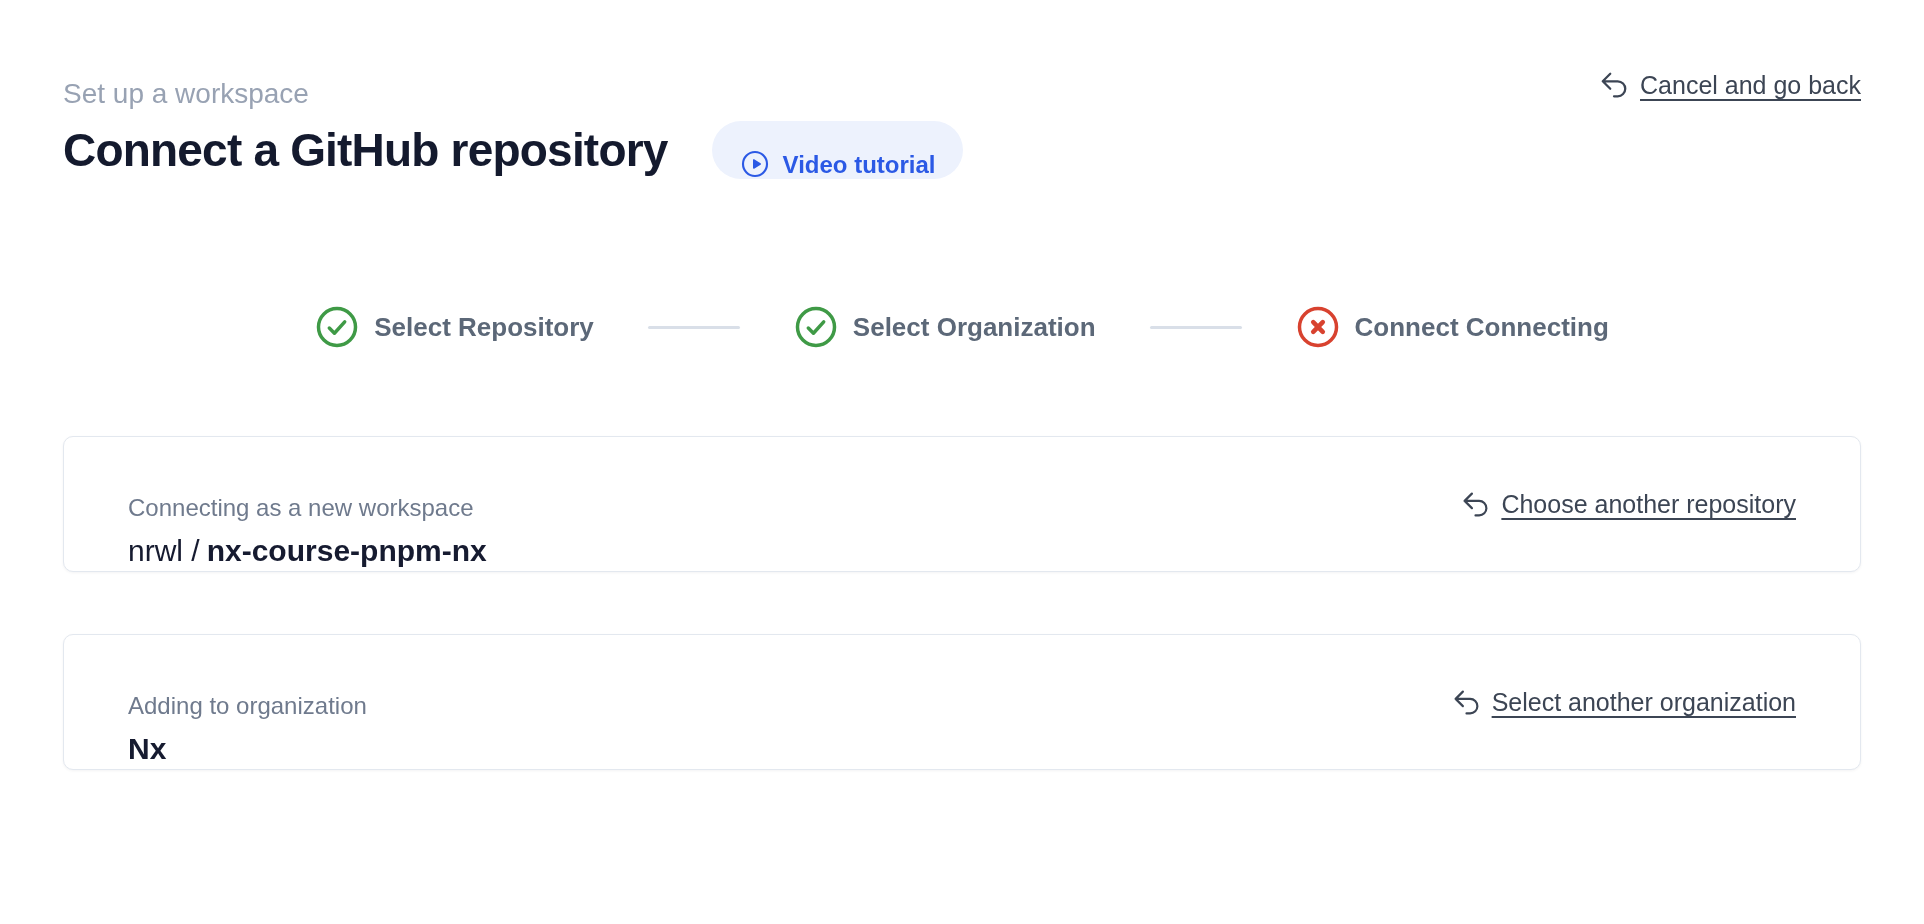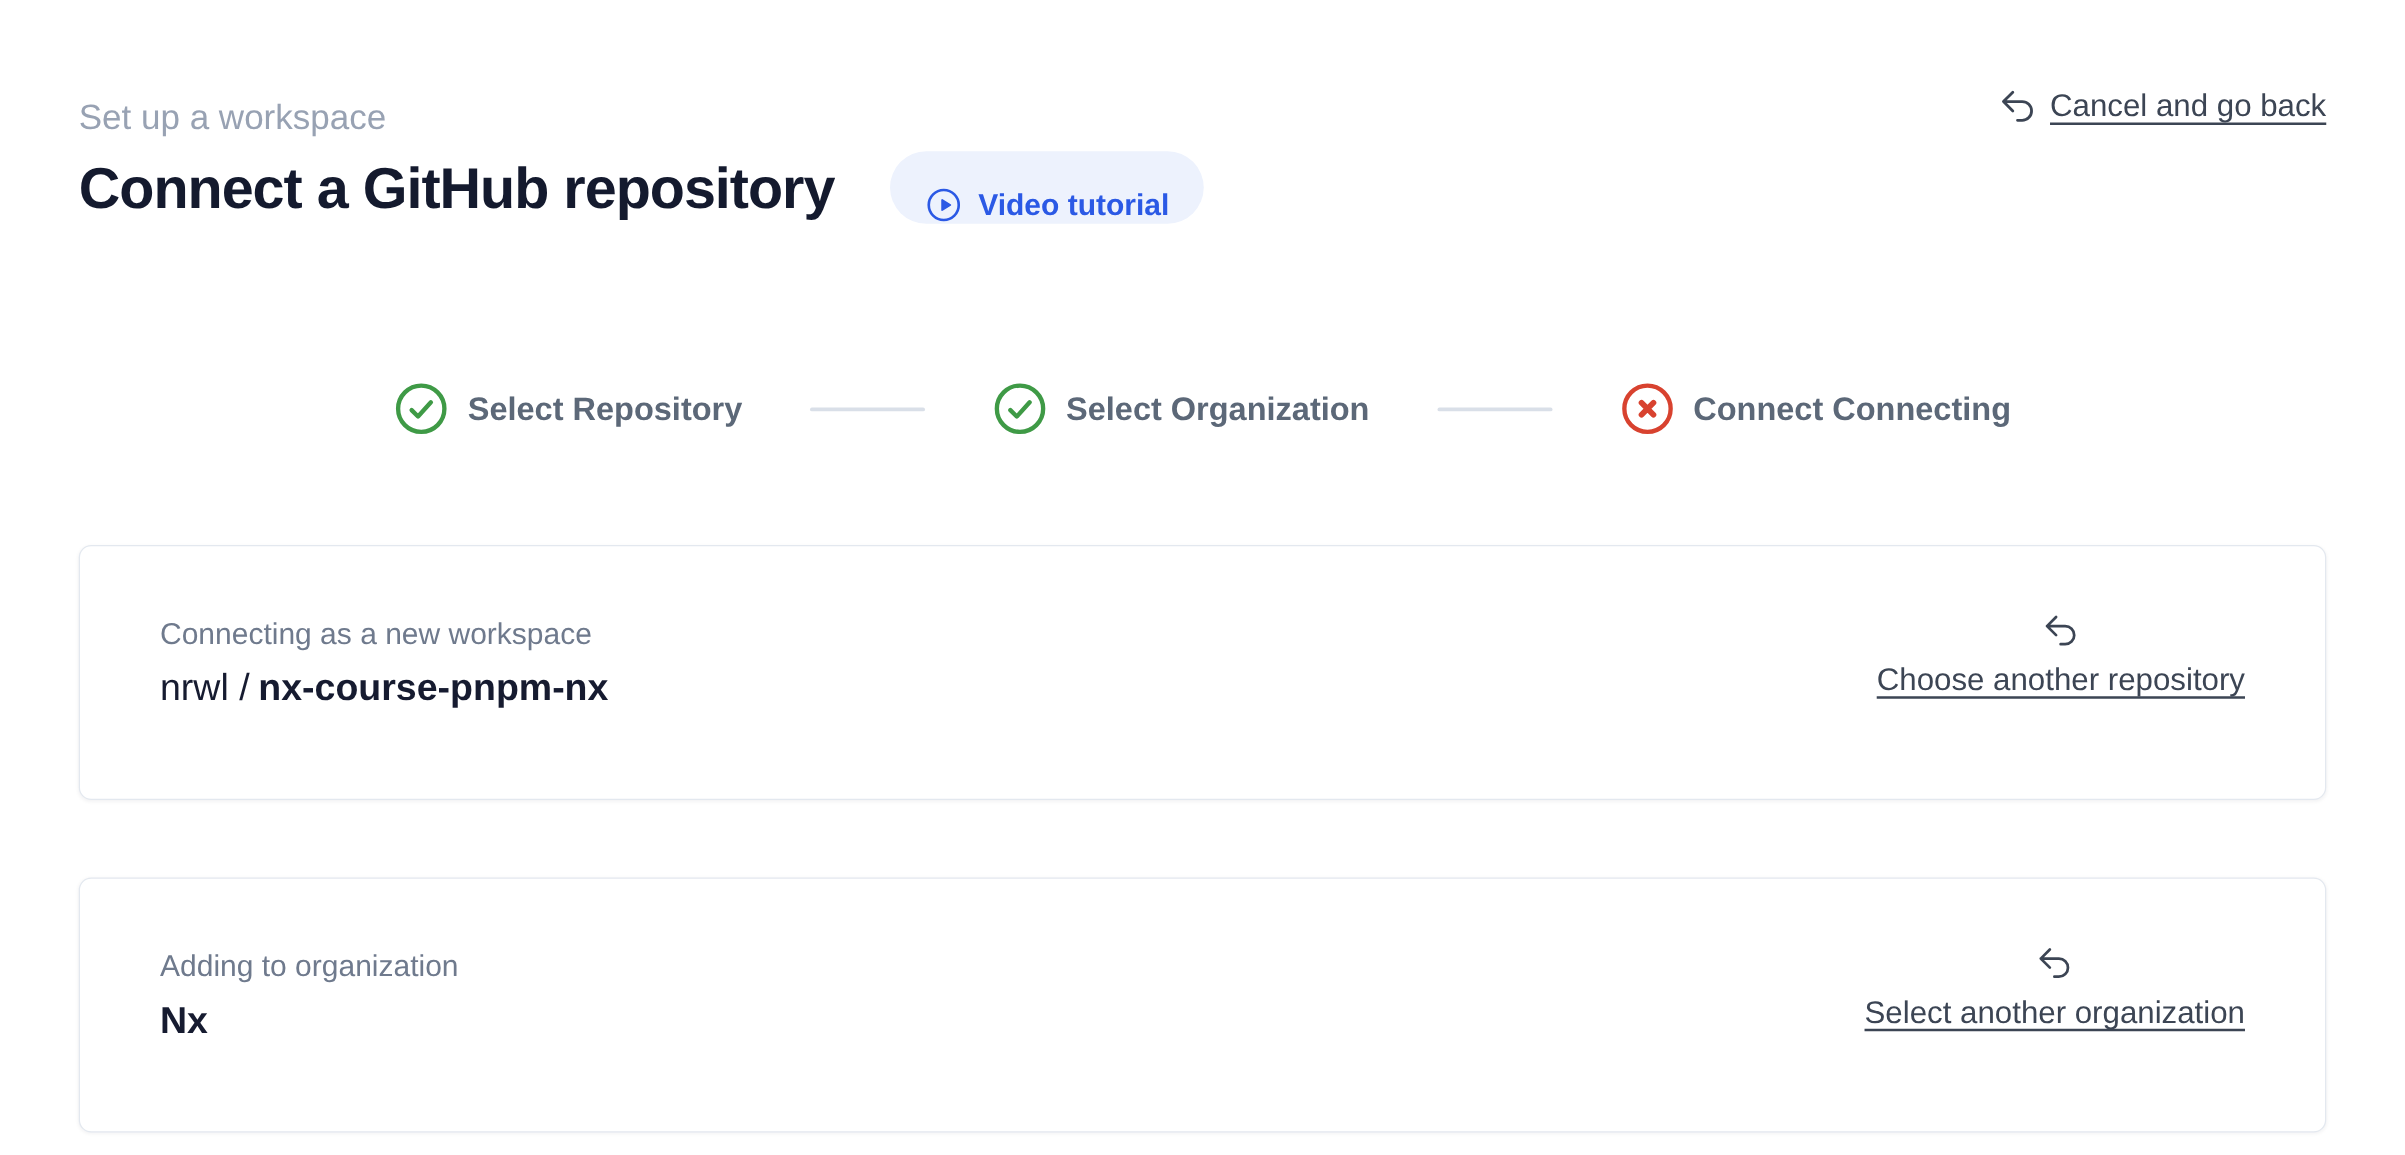--- a/index.html
+++ b/index.html
@@ -70,21 +70,21 @@
   .step.complete svg { color: var(--success-green, #3f9a46); }
   .step.error svg { color: var(--error-red, #d8422f); }
   .connector {
     width: 92px; height: 3px; border-radius: 2px;
     background: var(--connector, #d9dfe8);
     margin: 0 18px;
   }
 
   .card {
     margin-top: 62px;
-    height: 204px;
+    height: 136px;
     border: 1px solid var(--card-border, #e3e8ef);
     border-radius: 10px;
     background: #ffffff;
     box-shadow: 0 1px 3px rgba(16,24,40,0.05);
     padding: 57px 64px 0 64px;
     position: relative;
   }
   .card.first { margin-top: 87px; }
   .card .label {
     font-size: 24px; line-height: 28px;
@@ -92,26 +92,25 @@
   }
   .card .value {
     margin-top: 10px;
     font-size: 30px; line-height: 37px;
     font-weight: 700;
     color: var(--value, #161b30);
   }
   .card .value .prefix { font-weight: 500; margin-right: 7px; }
   .card .action {
     position: absolute; top: 53px; right: 64px;
-    display: flex; align-items: center; gap: 11px;
+    display: flex; align-items: flex-start; gap: 11px;
     color: var(--link, #3c4554);
     font-size: 25px;
     cursor: pointer;
     text-decoration: none;
-    flex-direction: column;
   }
   .card .action .txt {
     text-decoration: underline;
     text-underline-offset: 5px;
     text-decoration-thickness: 1.5px;
   }
   .card .action svg { width: 29px; height: 29px; }
 </style>
 </head>
 <body>

